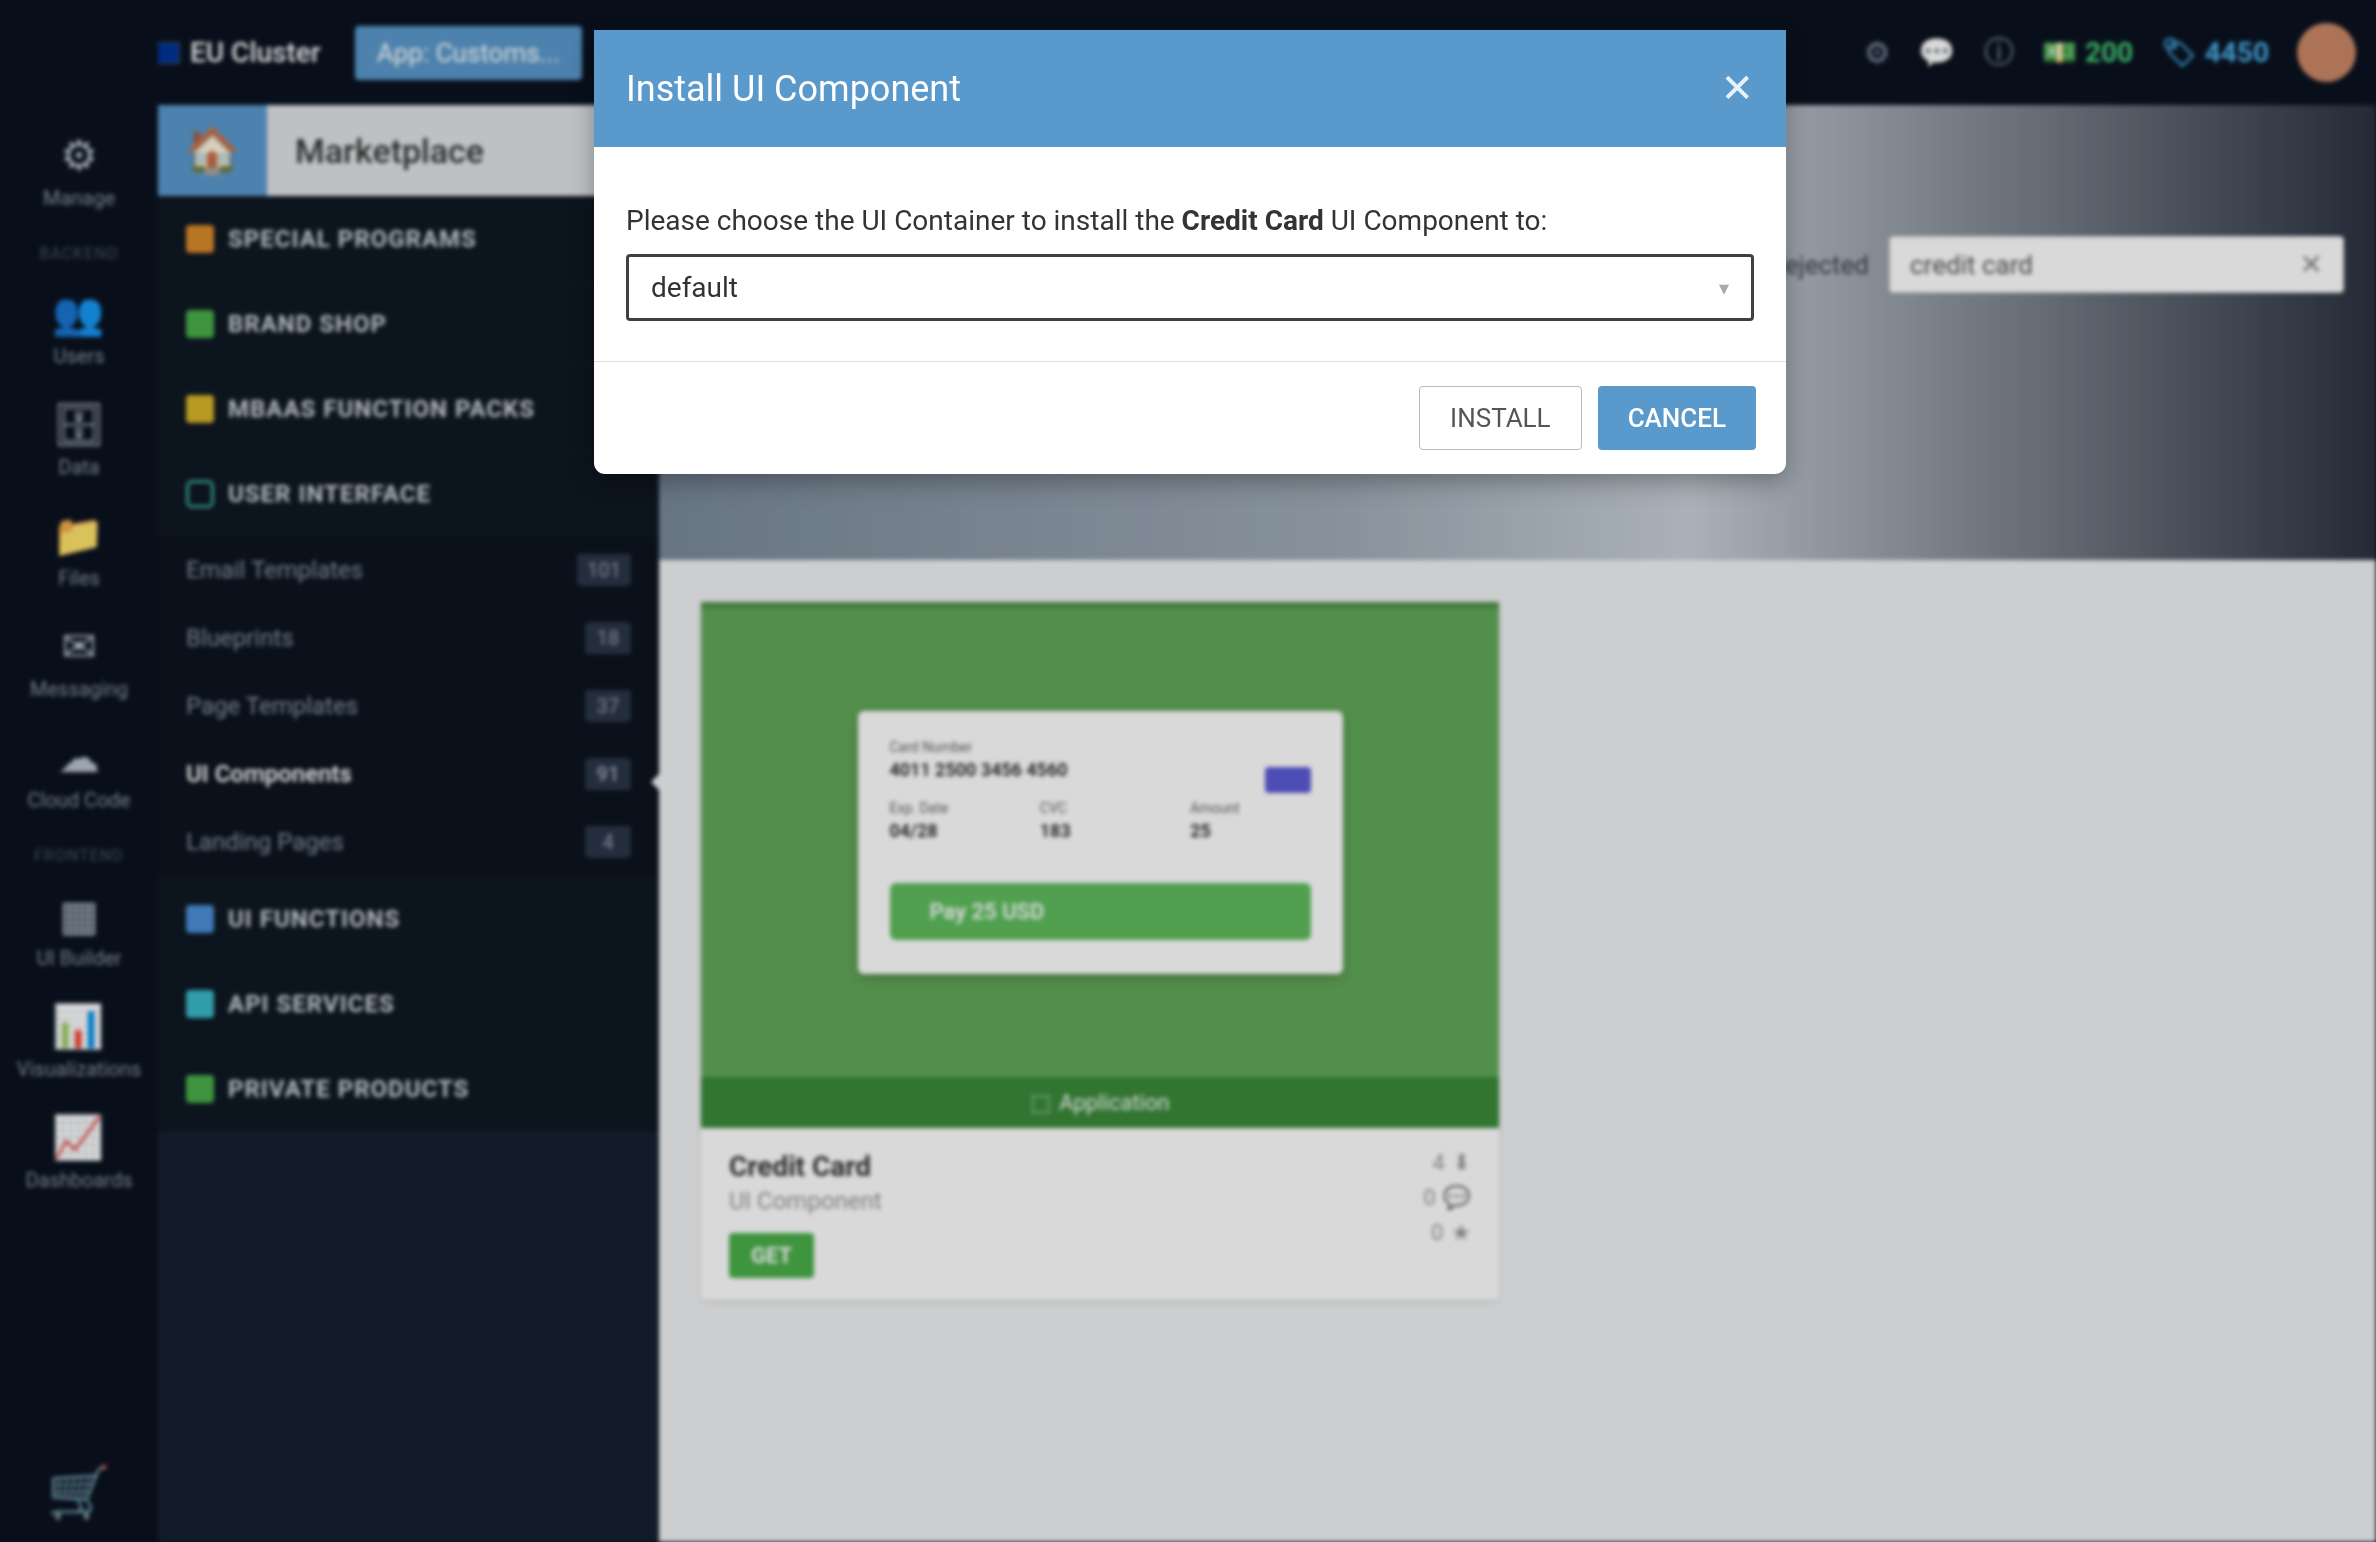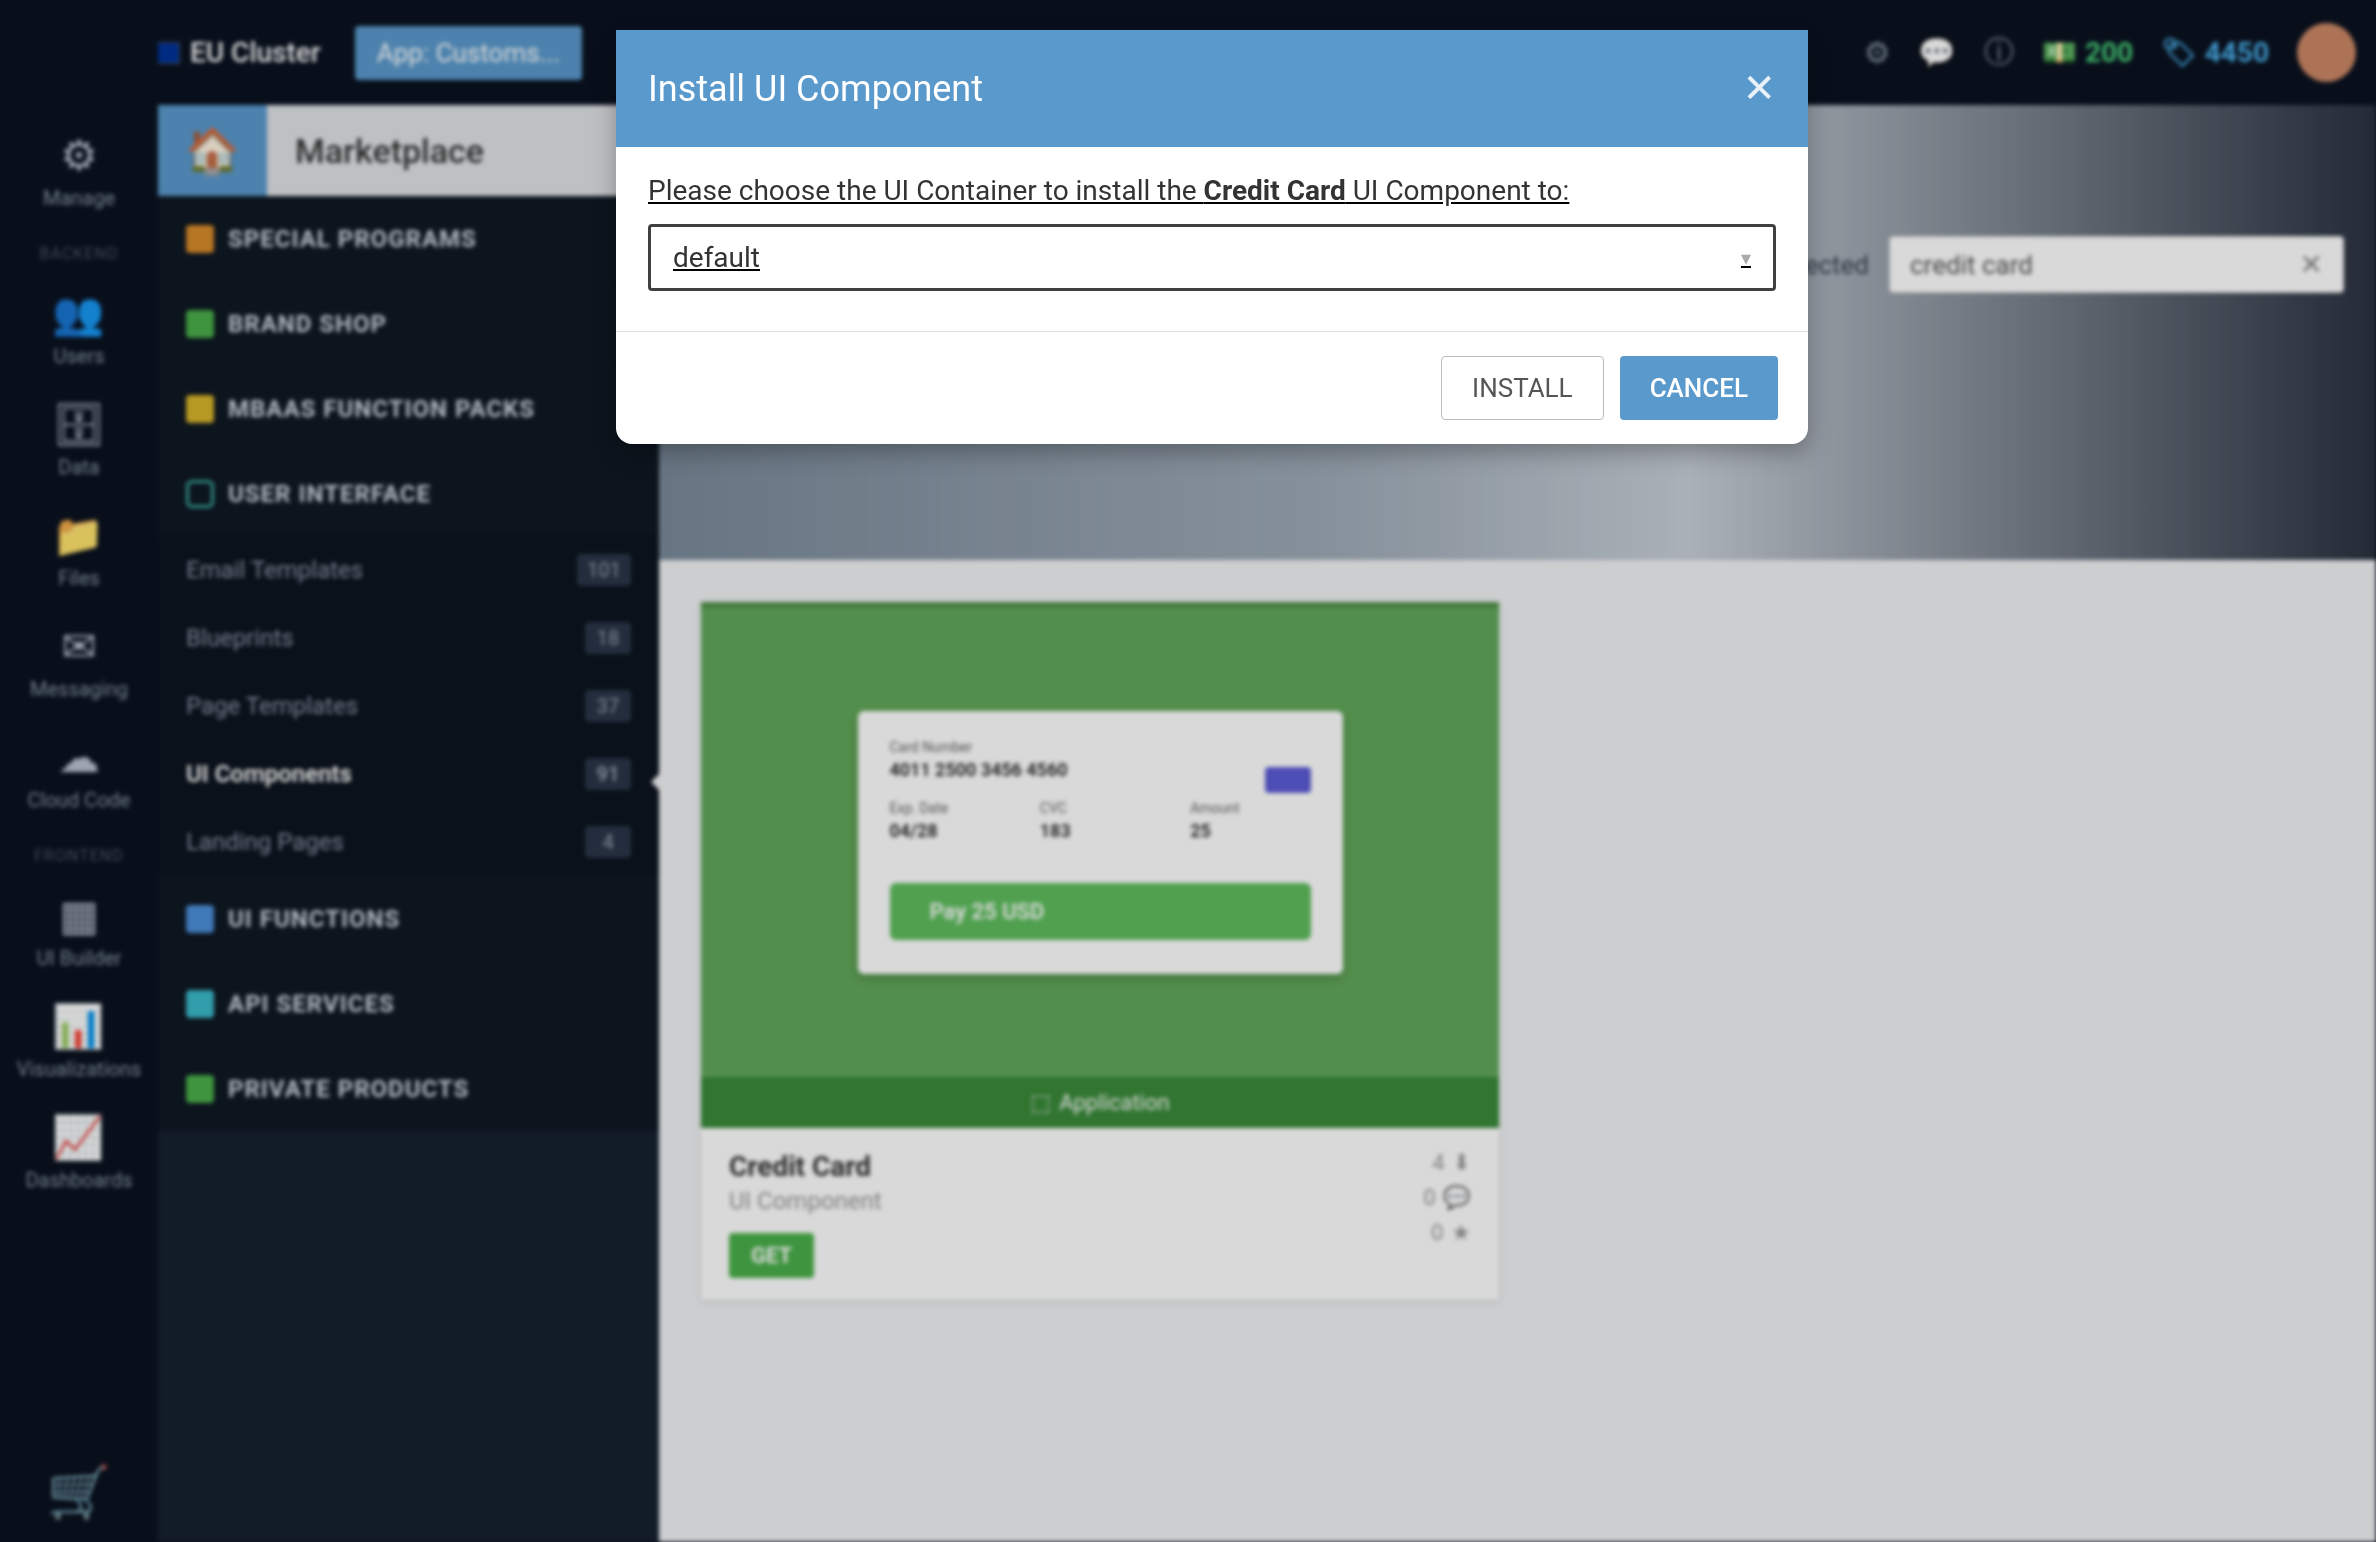--- a/index.html
+++ b/index.html
@@ -74,24 +74,24 @@
 .card-info { padding: 22px 28px; display: flex; }
 .card-left { flex: 1; }
 .card-title { font-size: 28px; font-weight: 700; color: #333; }
 .card-sub { font-size: 24px; color: #999; margin-top: 4px; }
 .get-btn { display: inline-block; margin-top: 18px; padding: 10px 22px; background: #4aaf4a; color: #fff; font-size: 22px; font-weight: 700; border-radius: 4px; }
 .card-stats { display: flex; flex-direction: column; gap: 10px; align-items: flex-end; color: #999; font-size: 22px; }
 .stat { display: flex; gap: 8px; align-items: center; }
 
 
 .overlay { position: absolute; inset: 0; background: rgba(0,0,0,0.15); }
-.modal { position: absolute; left: 616px; top: 30px; width: 1192px; background: #fff; border-radius: 16px; box-shadow: 0 8px 24px rgba(0,0,0,0.3); }
+.modal { position: absolute; left: 594px; top: 30px; width: 1192px; background: #fff; border-radius: 11px; box-shadow: 0 8px 24px rgba(0,0,0,0.3); }
 .modal-head { height: 117px; background: #5a99cc; color: #fff; display: flex; align-items: center; padding: 0 32px; font-size: 36px; font-weight: 400; }
 .modal-close { margin-left: auto; color: #e8f0f8; font-size: 40px; cursor: pointer; font-weight: 300; }
-.modal-body { padding: 24px 32px 40px; text-decoration: underline; }
+.modal-body { padding: 54px 32px 40px; }
 .modal-text { font-size: 28px; color: #333; line-height: 1.4; }
 .modal-text strong { font-weight: 700; }
 .modal-label { font-size: 28px; font-weight: 700; color: #222; margin-top: 16px; }
 .modal-select { margin-top: 14px; width: 100%; height: 67px; border: 3px solid #404040; border-radius: 4px; display: flex; align-items: center; padding: 0 22px; font-size: 28px; color: #333; position: relative; }
 .modal-select .chev { margin-left: auto; color: #aaa; font-size: 20px; }
 .modal-foot { border-top: 1px solid #e0e0e0; padding: 24px 30px; display: flex; justify-content: flex-end; gap: 16px; }
 .btn { padding: 16px 30px; font-size: 26px; border-radius: 4px; cursor: pointer; }
 .btn-cancel { background: #fff; border: 1px solid #bbb; color: #555; }
 .btn-install { background: #5a99cc; color: #fff; border: none; font-weight: 500; }
 </style>

